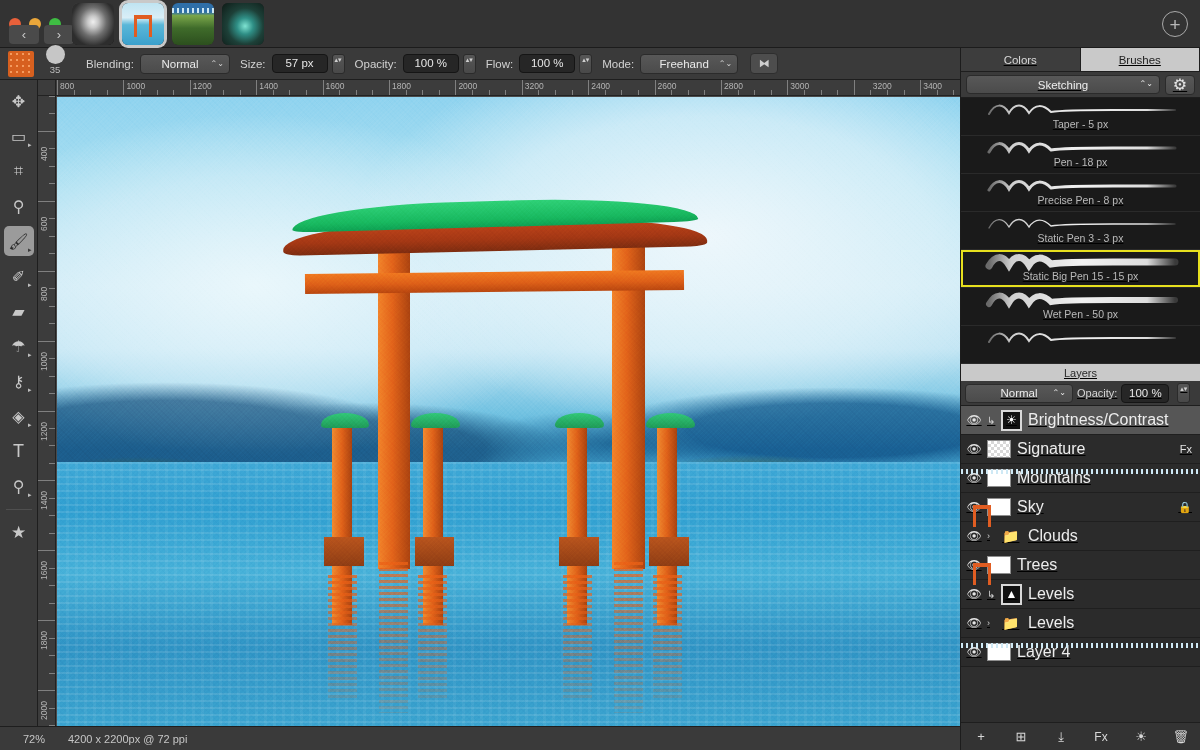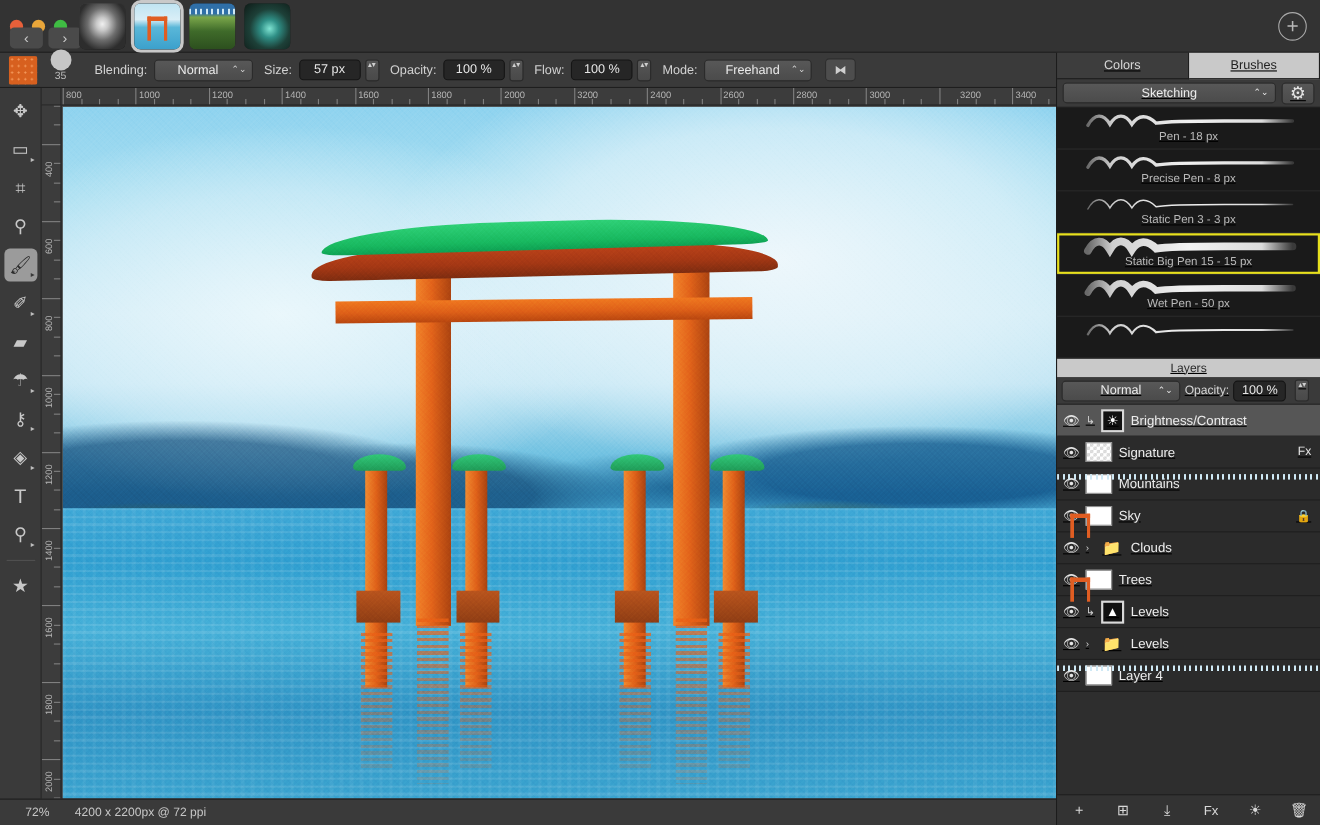--- a/index.html
+++ b/index.html
@@ -323,21 +323,21 @@
   .thumb.folder {
     width: 20px; height: 15px; border: none; background: transparent;
     display: flex; align-items: center; color: #d3d3d3; font-size: 14px;
   }
   .checker {
     background-image:
       linear-gradient(45deg,#d8d8d8 25%,transparent 25%,transparent 75%,#d8d8d8 75%),
       linear-gradient(45deg,#d8d8d8 25%,#fff 25%,#fff 75%,#d8d8d8 75%);
     background-size: 6px 6px; background-position: 0 0, 3px 3px;
   }
-  .lname { font-size: 12px; color: #ededed; flex: 1; }
+  .lname { font-size: 16px; color: #ededed; flex: 1; }
   .lbadge { font-size: 11px; color: #e2e2e2; padding-right: 8px; }
   #layerfoot {
     position: absolute; left: 0; bottom: 0; width: 240px; height: 28px;
     background: #333333; border-top: 1px solid #1e1e1e;
     display: flex; align-items: center; justify-content: center; gap: 22px;
     color: #d8d8d8; font-size: 13px;
   }
   .ficon { display: flex; align-items: center; justify-content: center; width: 18px; height: 18px; }
 </style>
 </head>
@@ -631,20 +631,35 @@
         <span>Sketching</span>
         <span class="chev">⌃⌄</span>
       </div>
       <div id="gearbtn">⚙</div>
     </div>
 
     <div id="brushlist">
         <div class="brushrow">
           <svg class="stroke" viewBox="0 0 196 20">
             <defs>
+              <linearGradient id="g0" x1="0" x2="1">
+                <stop offset="0" stop-color="#6a6a6a"></stop>
+                <stop offset="0.12" stop-color="#cfcfcf"></stop>
+                <stop offset="0.5" stop-color="#f2f2f2"></stop>
+                <stop offset="0.85" stop-color="#dcdcdc"></stop>
+                <stop offset="1" stop-color="#3a3a3a"></stop>
+              </linearGradient>
+            </defs>
+            <path d="M6,14 C12,3 20,3 26,13 C32,3 40,3 46,13 C52,4 60,4 68,12 C80,10 100,10 130,10 C158,10 178,10 192,10" fill="none" stroke="url(#g0)" stroke-width="2" stroke-linecap="round"></path>
+          </svg>
+          <div class="brushname">Taper - 5 px</div>
+        </div>
+        <div class="brushrow">
+          <svg class="stroke" viewBox="0 0 196 20">
+            <defs>
               <linearGradient id="g1" x1="0" x2="1">
                 <stop offset="0" stop-color="#6a6a6a"></stop>
                 <stop offset="0.12" stop-color="#cfcfcf"></stop>
                 <stop offset="0.5" stop-color="#f2f2f2"></stop>
                 <stop offset="0.85" stop-color="#dcdcdc"></stop>
                 <stop offset="1" stop-color="#3a3a3a"></stop>
               </linearGradient>
             </defs>
             <path d="M6,14 C12,3 20,3 26,13 C32,3 40,3 46,13 C52,4 60,4 68,12 C80,10 100,10 130,10 C158,10 178,10 192,10" fill="none" stroke="url(#g1)" stroke-width="3" stroke-linecap="round"></path>
           </svg>

